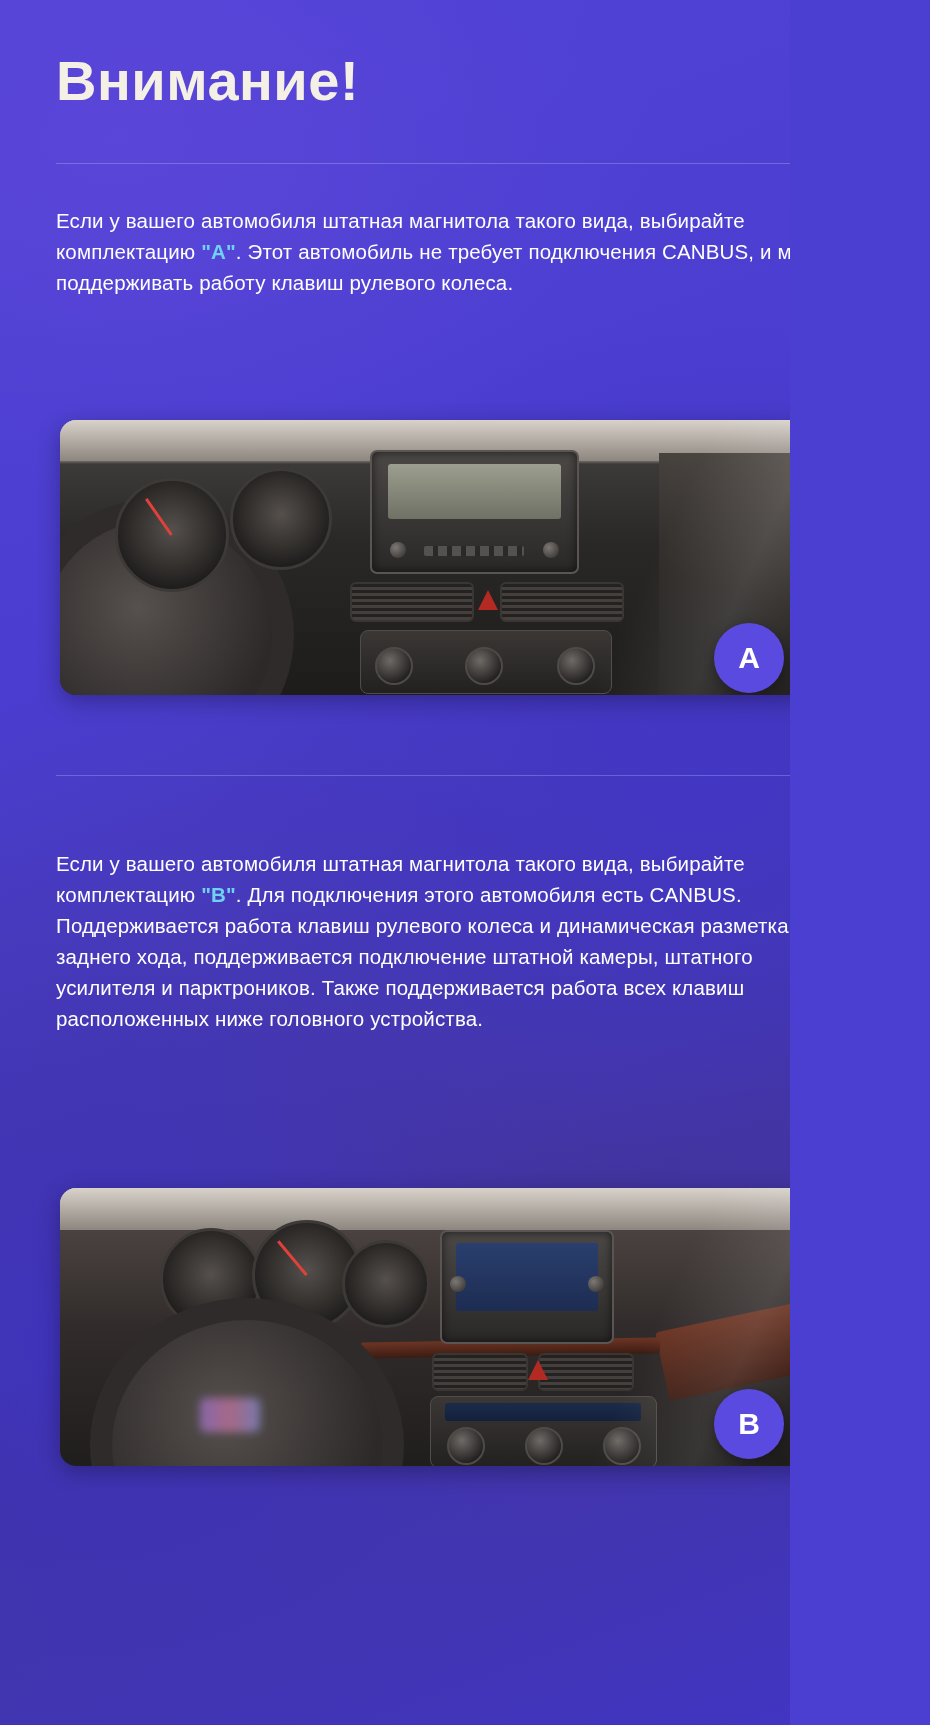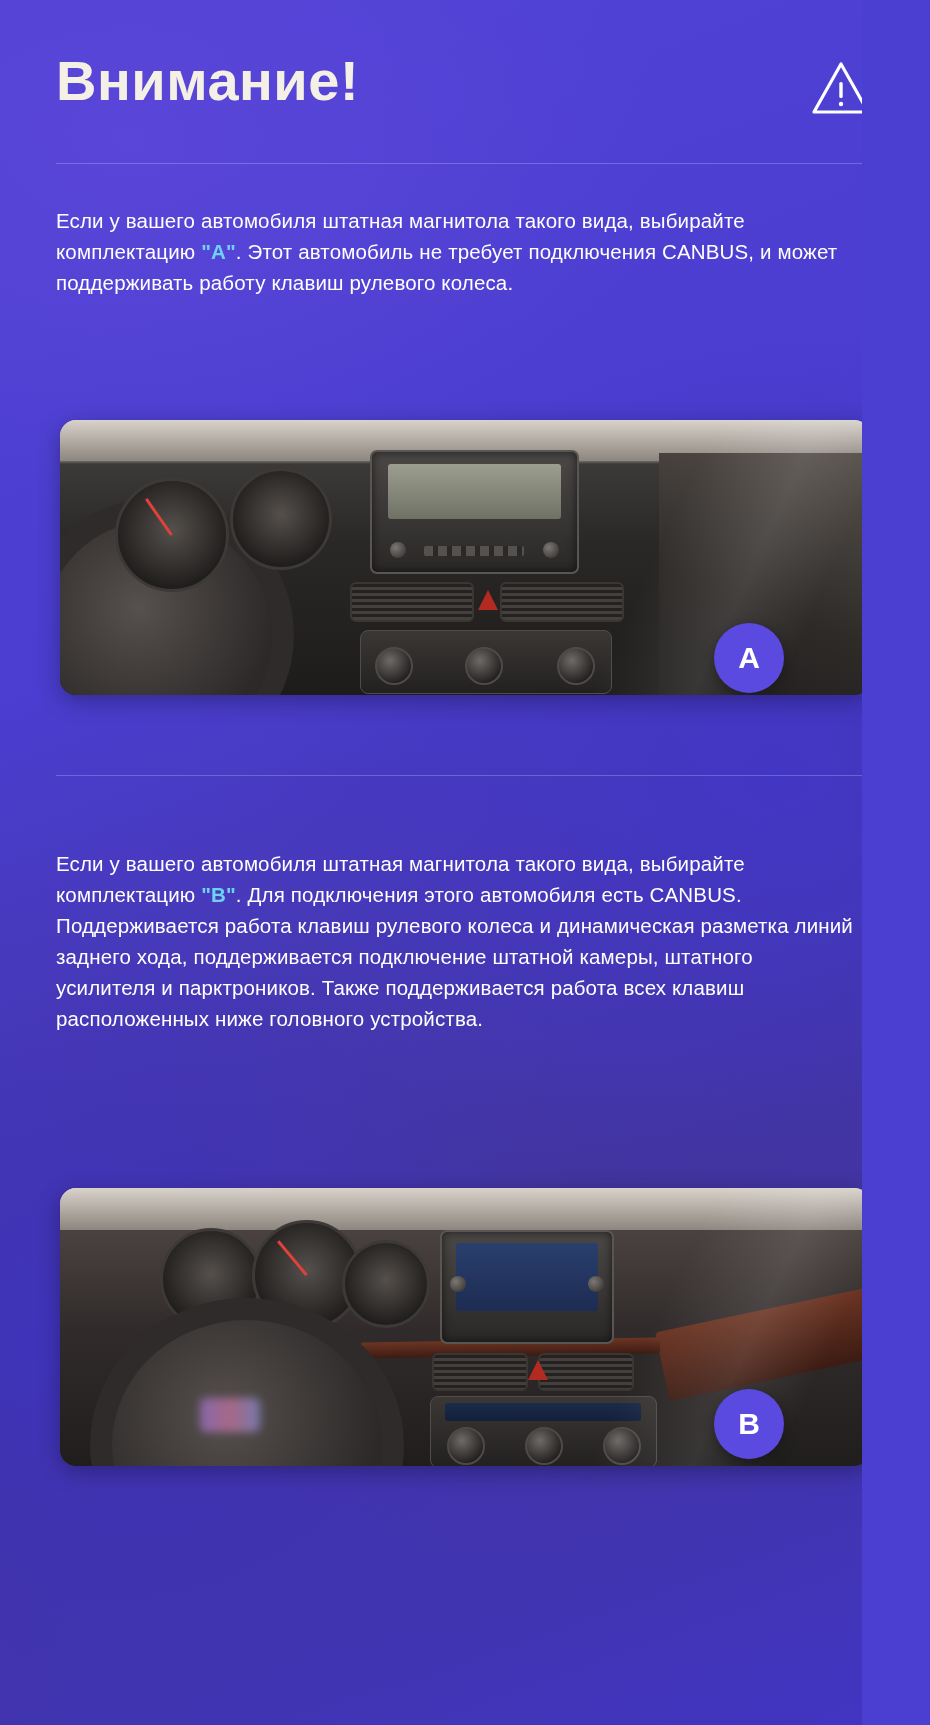--- a/index.html
+++ b/index.html
@@ -8,21 +8,21 @@
   }
   body {
     width: 930px;
     height: 1725px;
     background: #4a3fd0;
     font-family: "Liberation Sans", sans-serif;
     overflow: hidden;
   }
   .page {
     position: relative;
-    width: 862px;
+    width: 790px;
     height: 1725px;
     background:
       radial-gradient(ellipse 900px 600px at 15% 8%, #5a46d8 0%, rgba(90,70,216,0) 60%),
       radial-gradient(ellipse 800px 700px at 90% 45%, #4236c4 0%, rgba(66,54,196,0) 65%),
       radial-gradient(ellipse 900px 700px at 10% 78%, #3f33bc 0%, rgba(63,51,188,0) 60%),
       linear-gradient(160deg, #5043d6 0%, #4a3dcf 35%, #42349a 70%, #4135c2 100%);
     overflow: hidden;
   }
 
   

